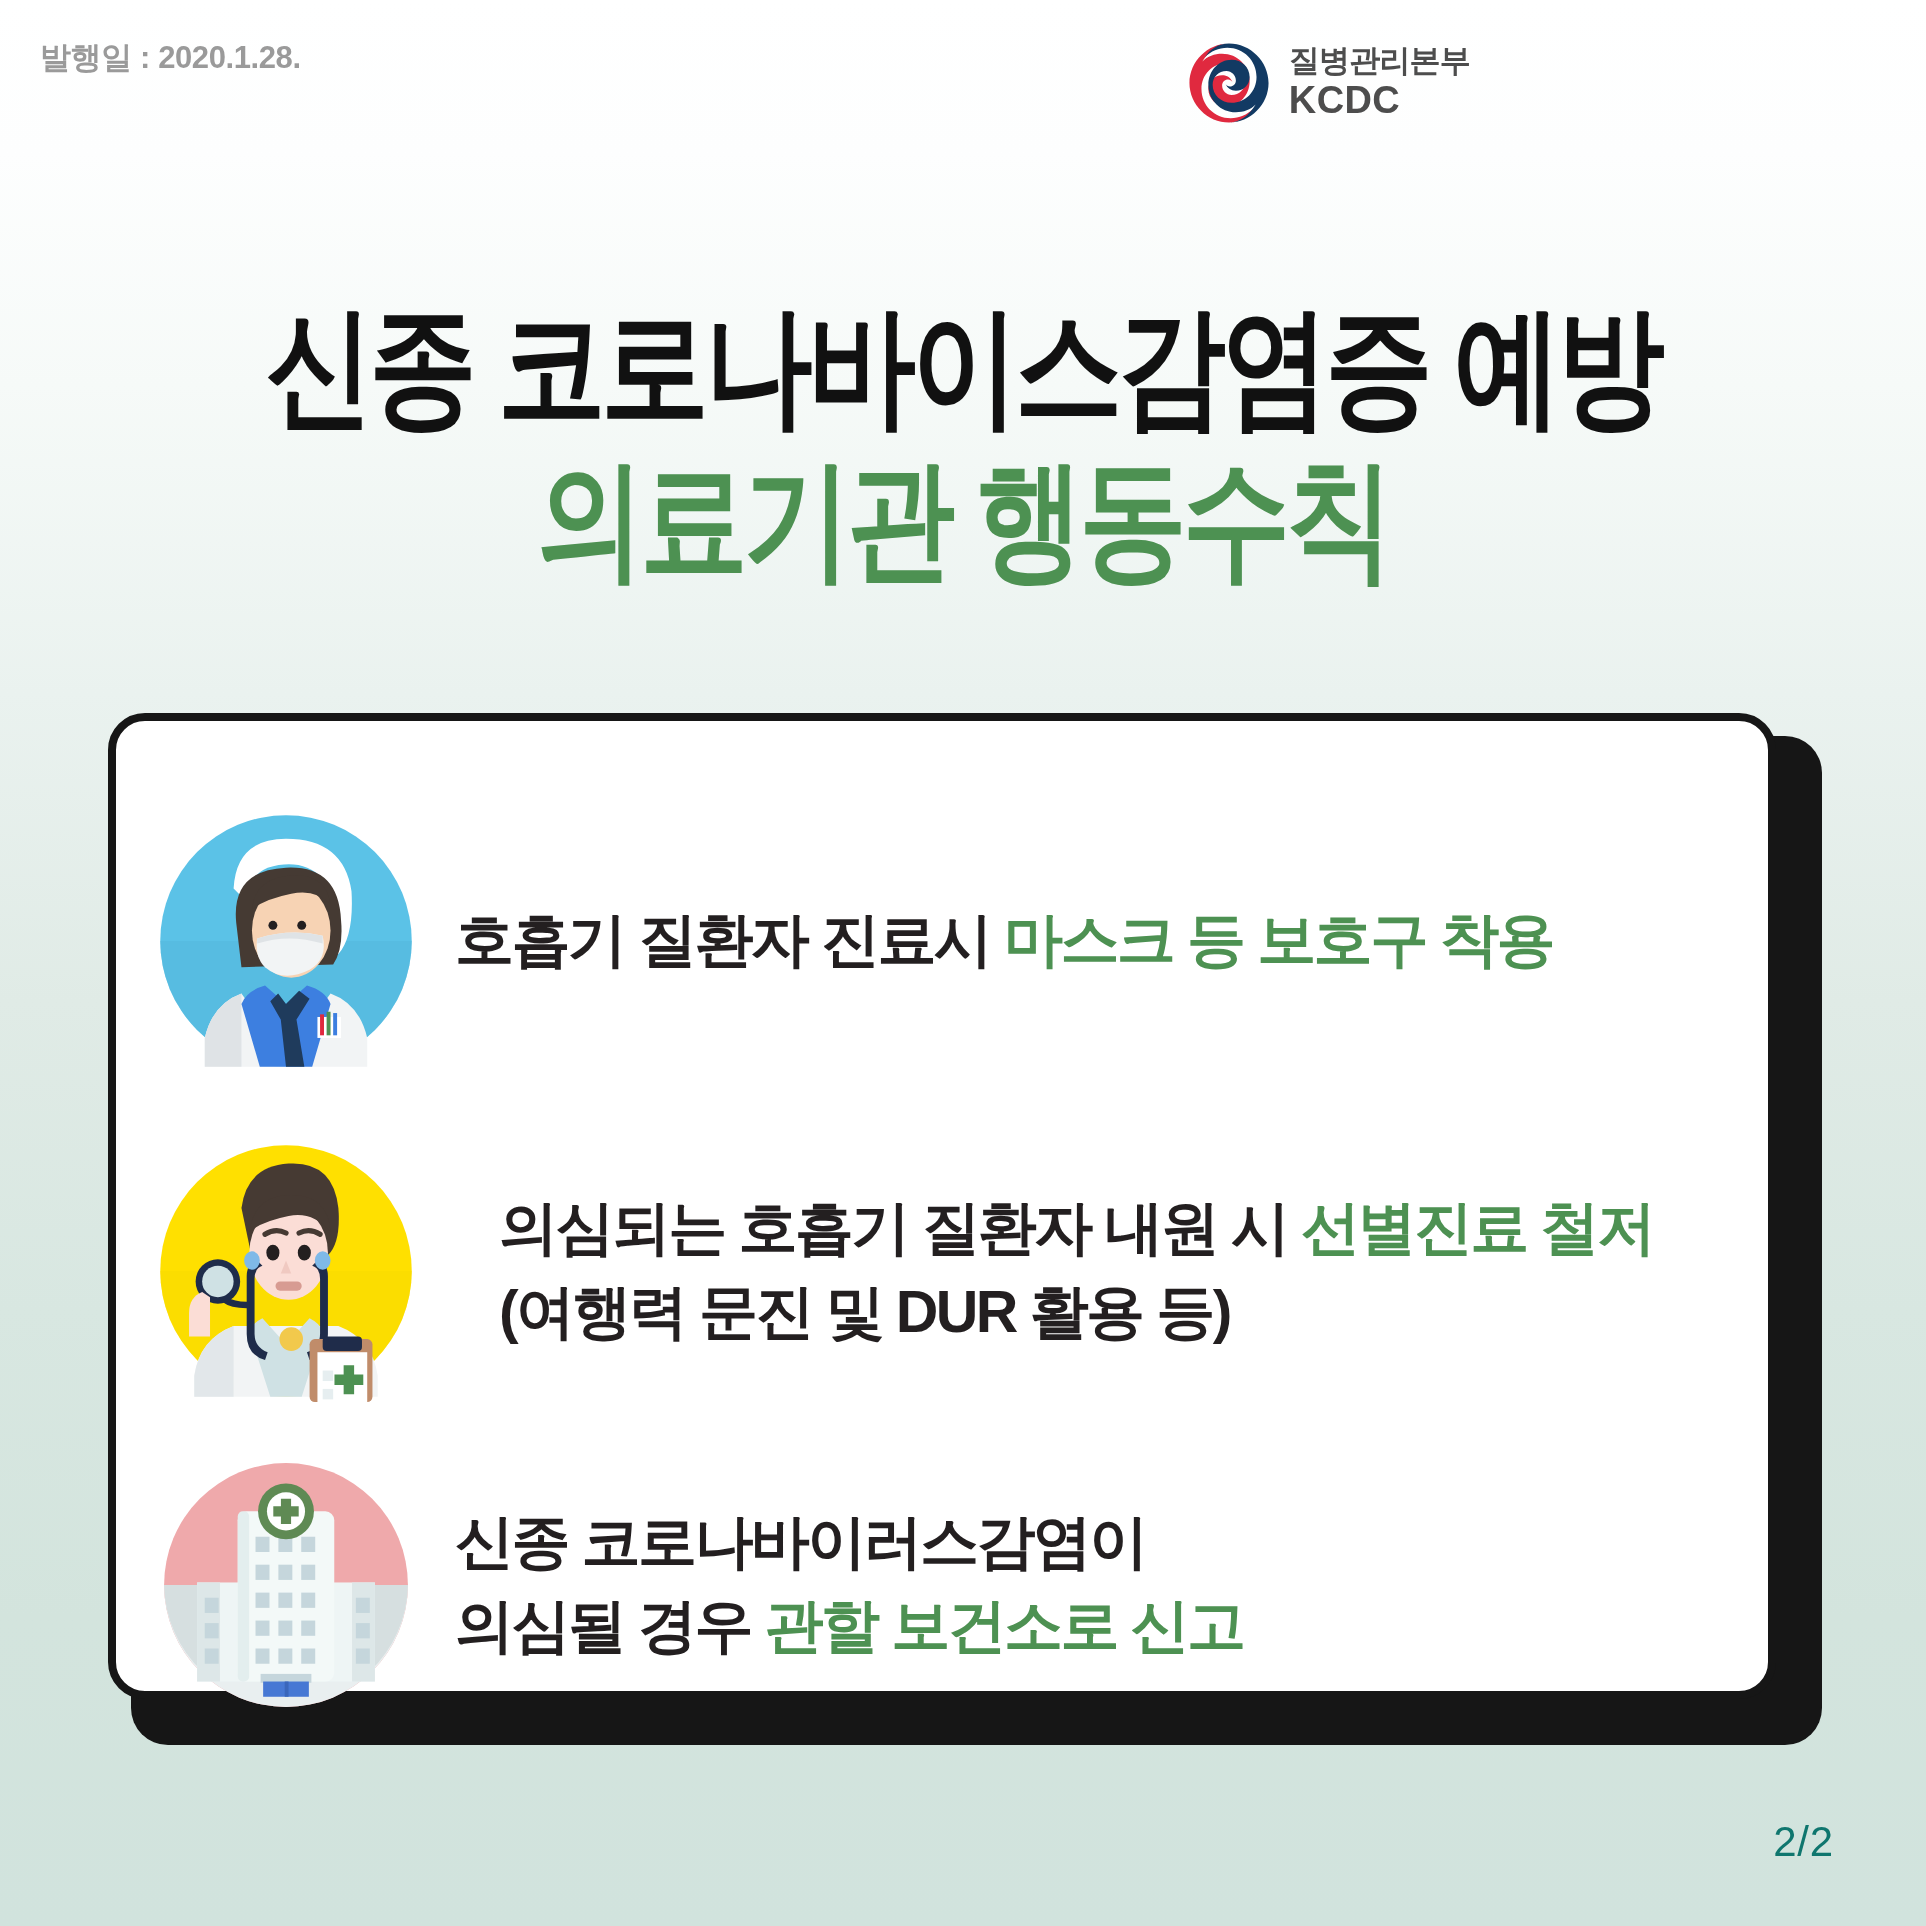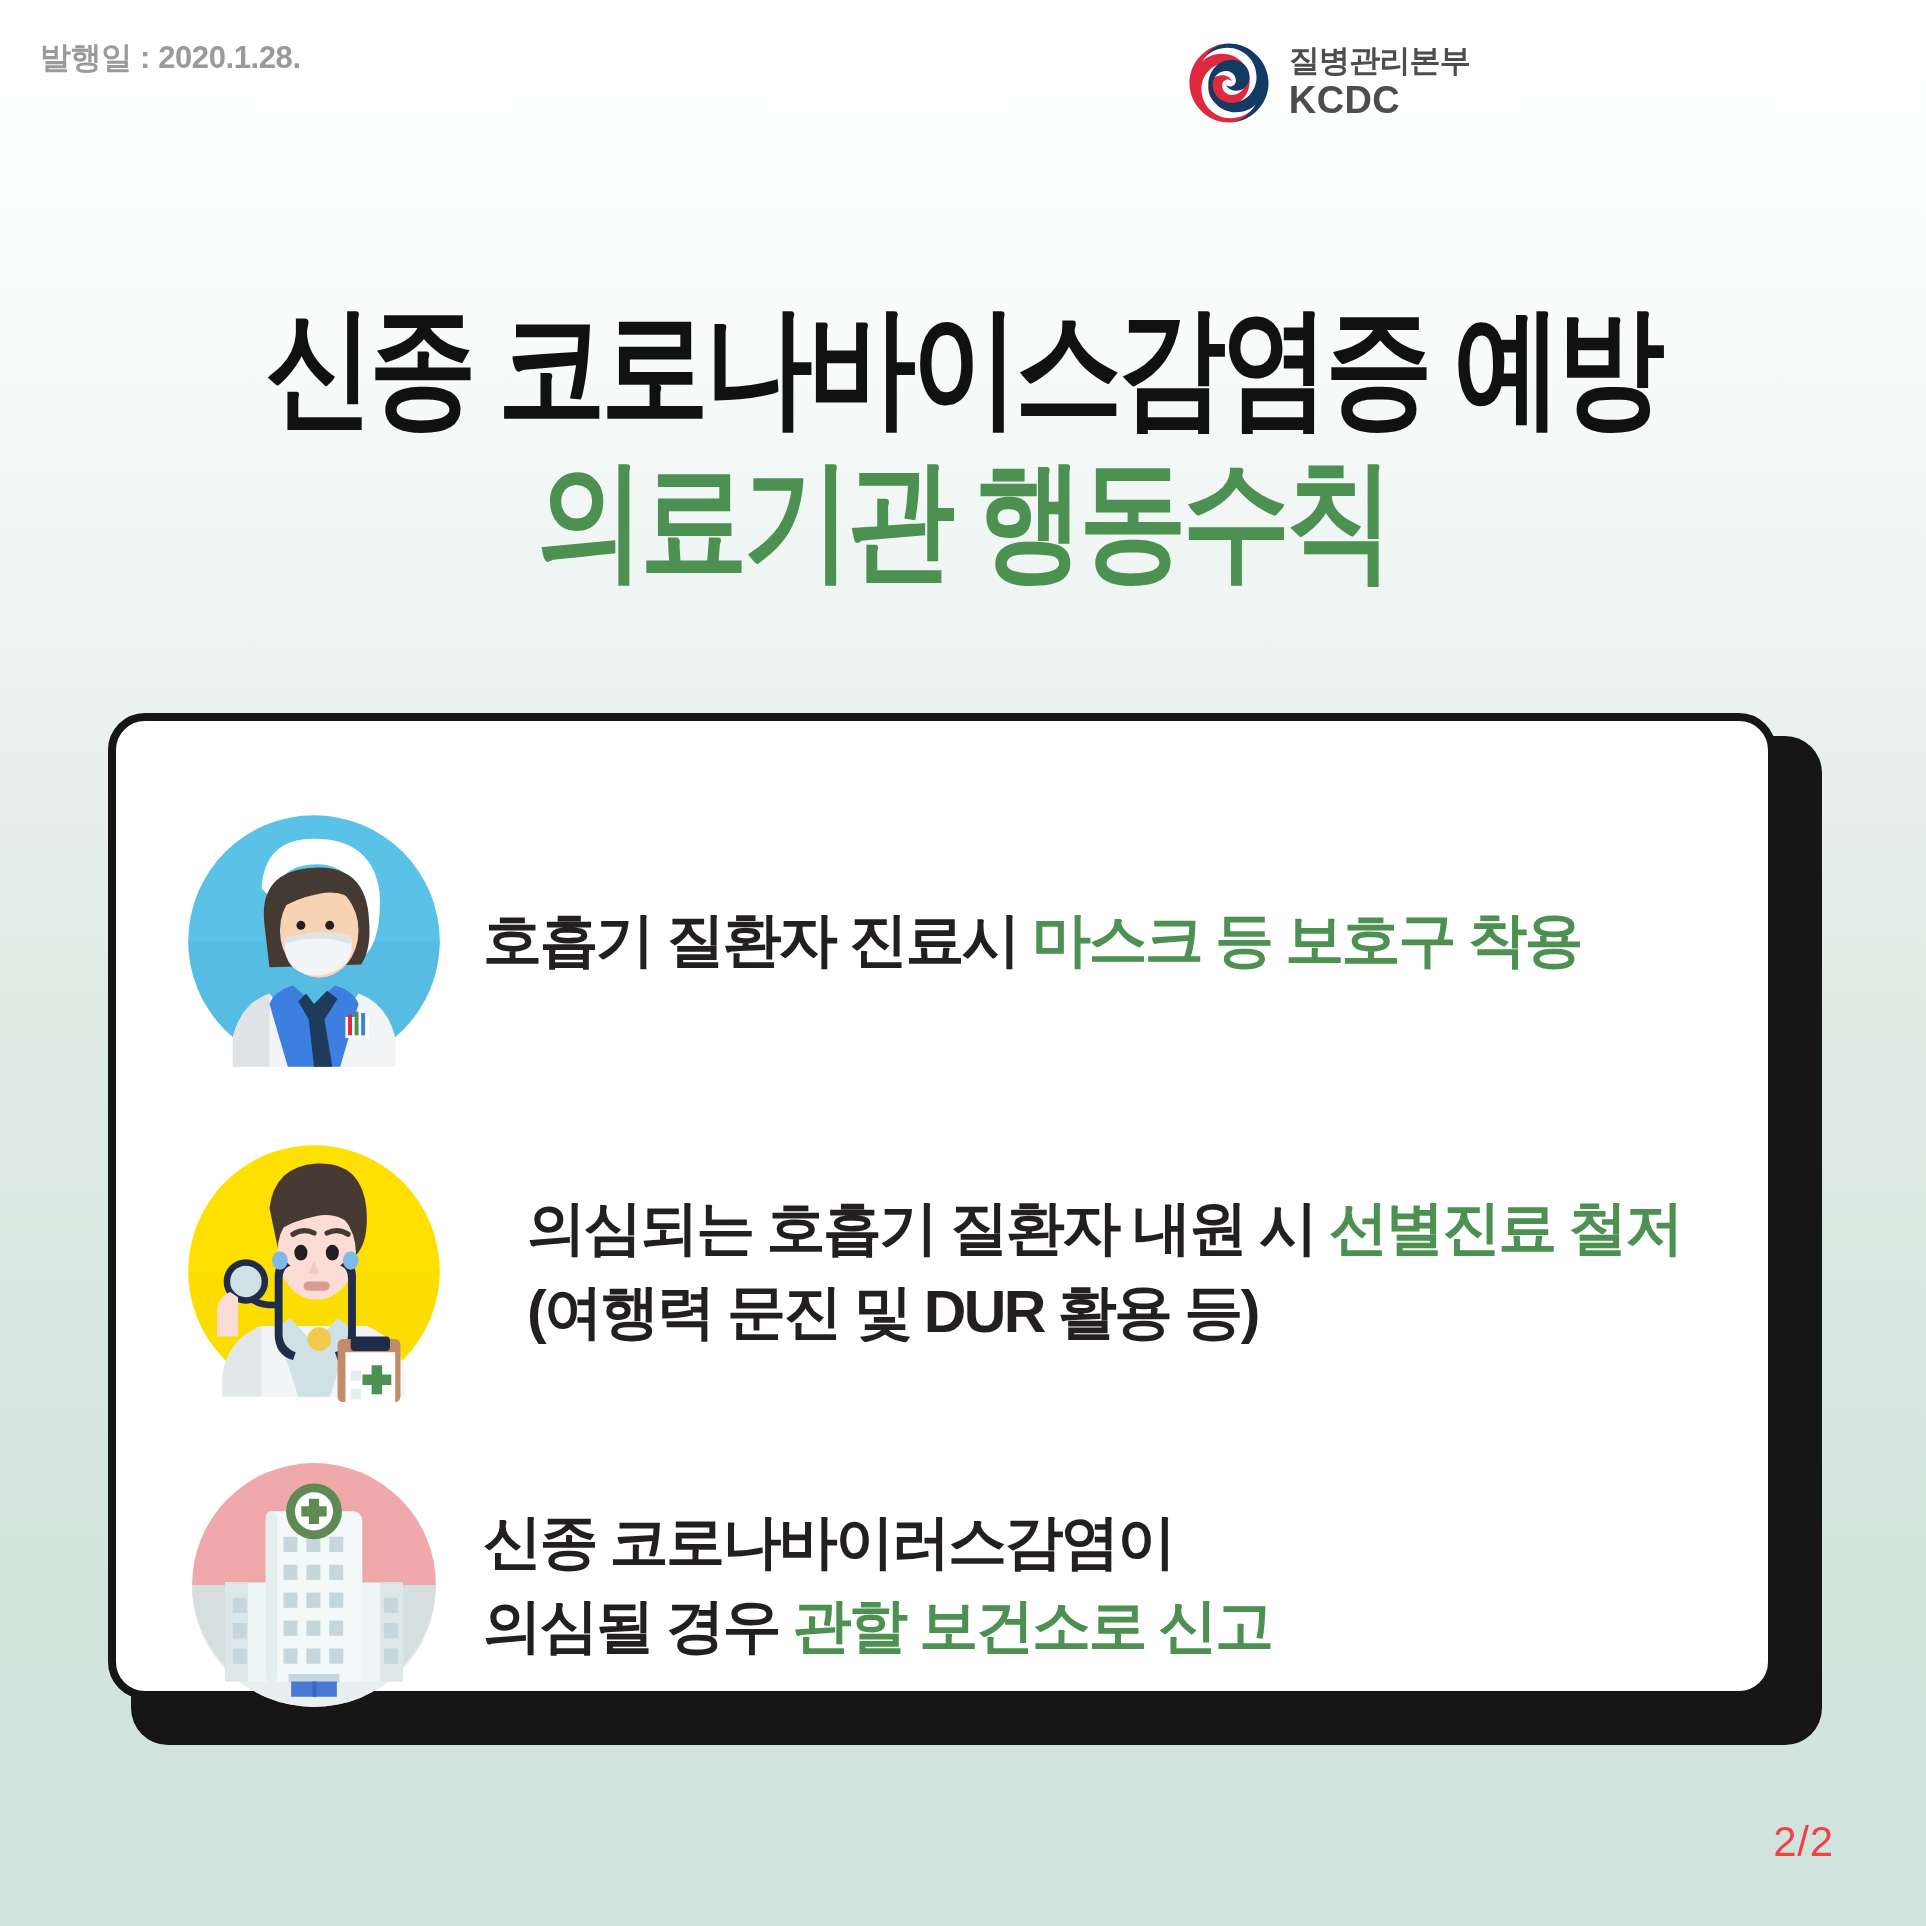--- a/index.html
+++ b/index.html
@@ -139,21 +139,20 @@
     position: relative;
     width: 100%;
     height: 100%;
   }
   .row {
     position: absolute;
     left: 0;
     width: 100%;
     display: flex;
     align-items: center;
-    margin-left: 28px;
   }
   .row-1 { top: 29px;  height: 308px; }
   .row-2 { top: 347px; height: 331px; gap: 44px; }
   .row-3 { top: 684px; height: 285px; }
 
   .illo-cell {
     width: 339px;
     flex: none;
     display: flex;
     justify-content: center;
@@ -183,21 +182,21 @@
     font-weight: 900;
   }
 
   
   .page-num {
     position: absolute;
     right: 92px;
     bottom: 60px;
     font-size: 42px;
     font-weight: 400;
-    color: #ef4444;
+    color: #0f766e;
     letter-spacing: 0.8px;
   }
 </style>
 </head>
 <body>
 
 <div class="header">
 
   <div class="issue-date">발행일 : 2020.1.28.</div>
 

